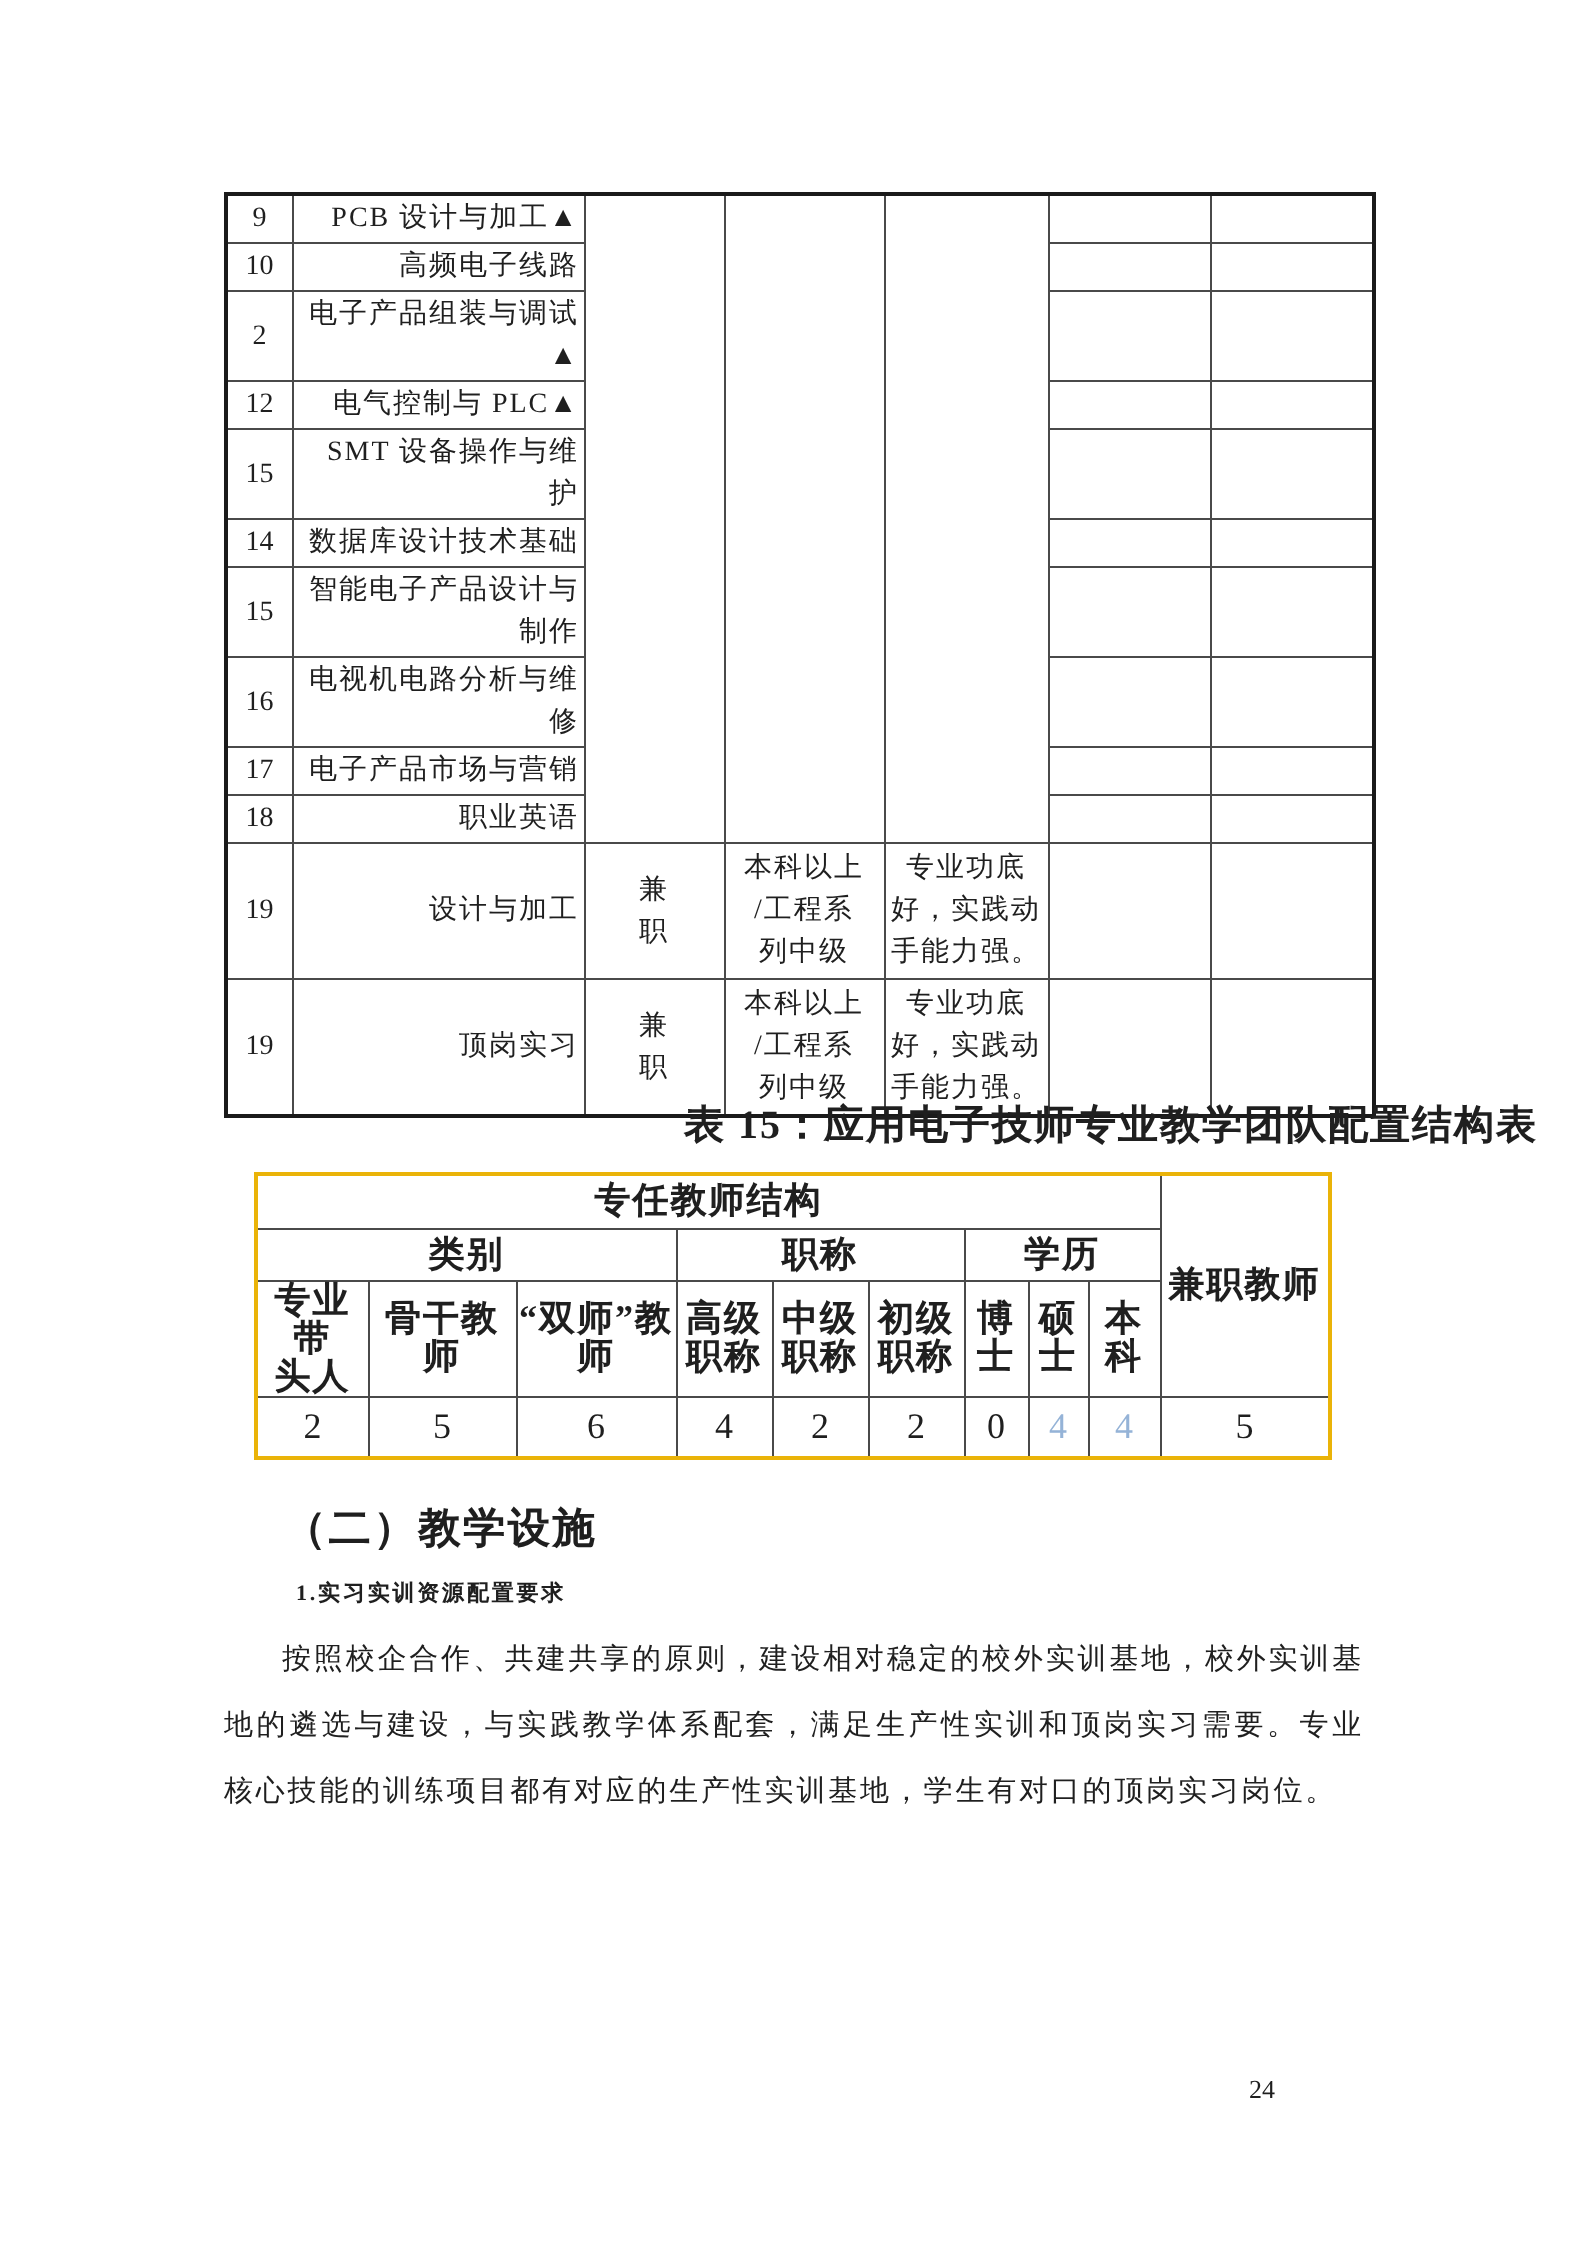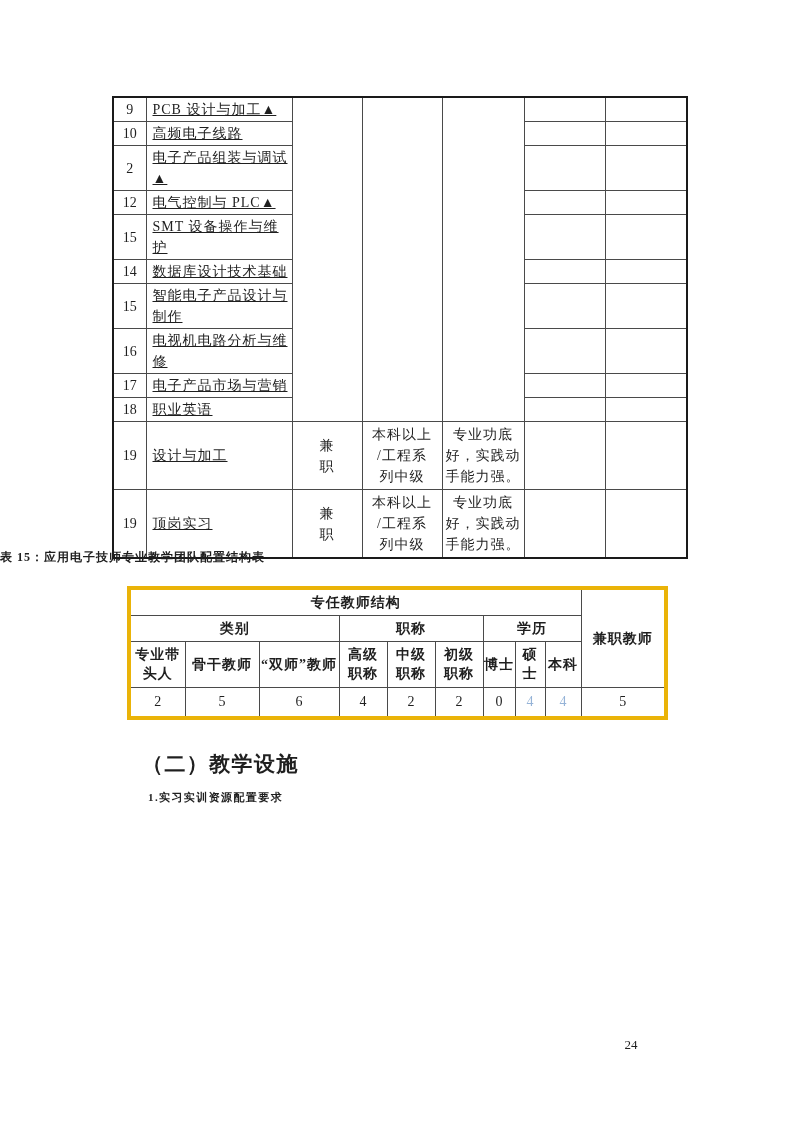--- a/index.html
+++ b/index.html
@@ -22,39 +22,39 @@
     border: 2px solid #1a1a1a;
     font-size: 14px; line-height: 21px;
   }
   table.t1 td {
     border: 1px solid #4a4a4a;
     vertical-align: middle;
     letter-spacing: 1px;
     height: 22px;
   }
   .t1 .c-no   { text-align: center; letter-spacing: 0; }
-  .t1 .c-name { text-align: left; padding: 1px 2px 1px 6px; text-decoration: underline; }
+  .t1 .c-name { text-align: right; padding: 1px 2px 1px 6px; }
   .t1 .c-mid  { text-align: center; padding: 2px 1px; }
   .pre { white-space: pre-line; }
   .t1 tr.pr td { height: 66px; }
 
   
   .t2-title {
     position: absolute; left: 0; top: 549px; width: 769px;
-    text-align: left; font-weight: bold;
-    font-size: 12px; letter-spacing: 1px;
+    text-align: right; font-weight: bold;
+    font-size: 20px; letter-spacing: 1px;
   }
 
   
   table.t2 {
     position: absolute; left: 127px; top: 586px;
     width: 537px;
     border-collapse: collapse; table-layout: fixed;
-    border: 4px solid #eab308;
-    font-size: 14px; line-height: 19px;
+    border: 2px solid #eab308;
+    font-size: 18px; line-height: 19px;
   }
   table.t2 td {
     border: 1px solid #4a4a4a;
     text-align: center; vertical-align: middle;
     letter-spacing: 1px;
   }
   .t2 .hd { font-weight: bold; }
   .t2 tr.r1 td { height: 27px; }
   .t2 tr.r2 td { height: 26px; }
   .t2 tr.r3 td { height: 46px; }
@@ -240,16 +240,17 @@
         <td class="hl" style="color: rgb(149, 179, 215);">4</td>
         <td class="hl" style="color: rgb(149, 179, 215);">4</td>
         <td>5</td>
       </tr>
     </tbody>
   </table>
 
   <div class="body-text">
     <div class="h2">（二）教学设施</div>
     <div class="h3">1.实习实训资源配置要求</div>
+    <p>按照校企合作、共建共享的原则，建设相对稳定的校外实训基地，校外实训基地的遴选与建设，与实践教学体系配套，满足生产性实训和顶岗实习需要。专业核心技能的训练项目都有对应的生产性实训基地，学生有对口的顶岗实习岗位。</p>
   </div>
 
   <div class="pagenum">24</div>
 </div>
 
 </body></html>

